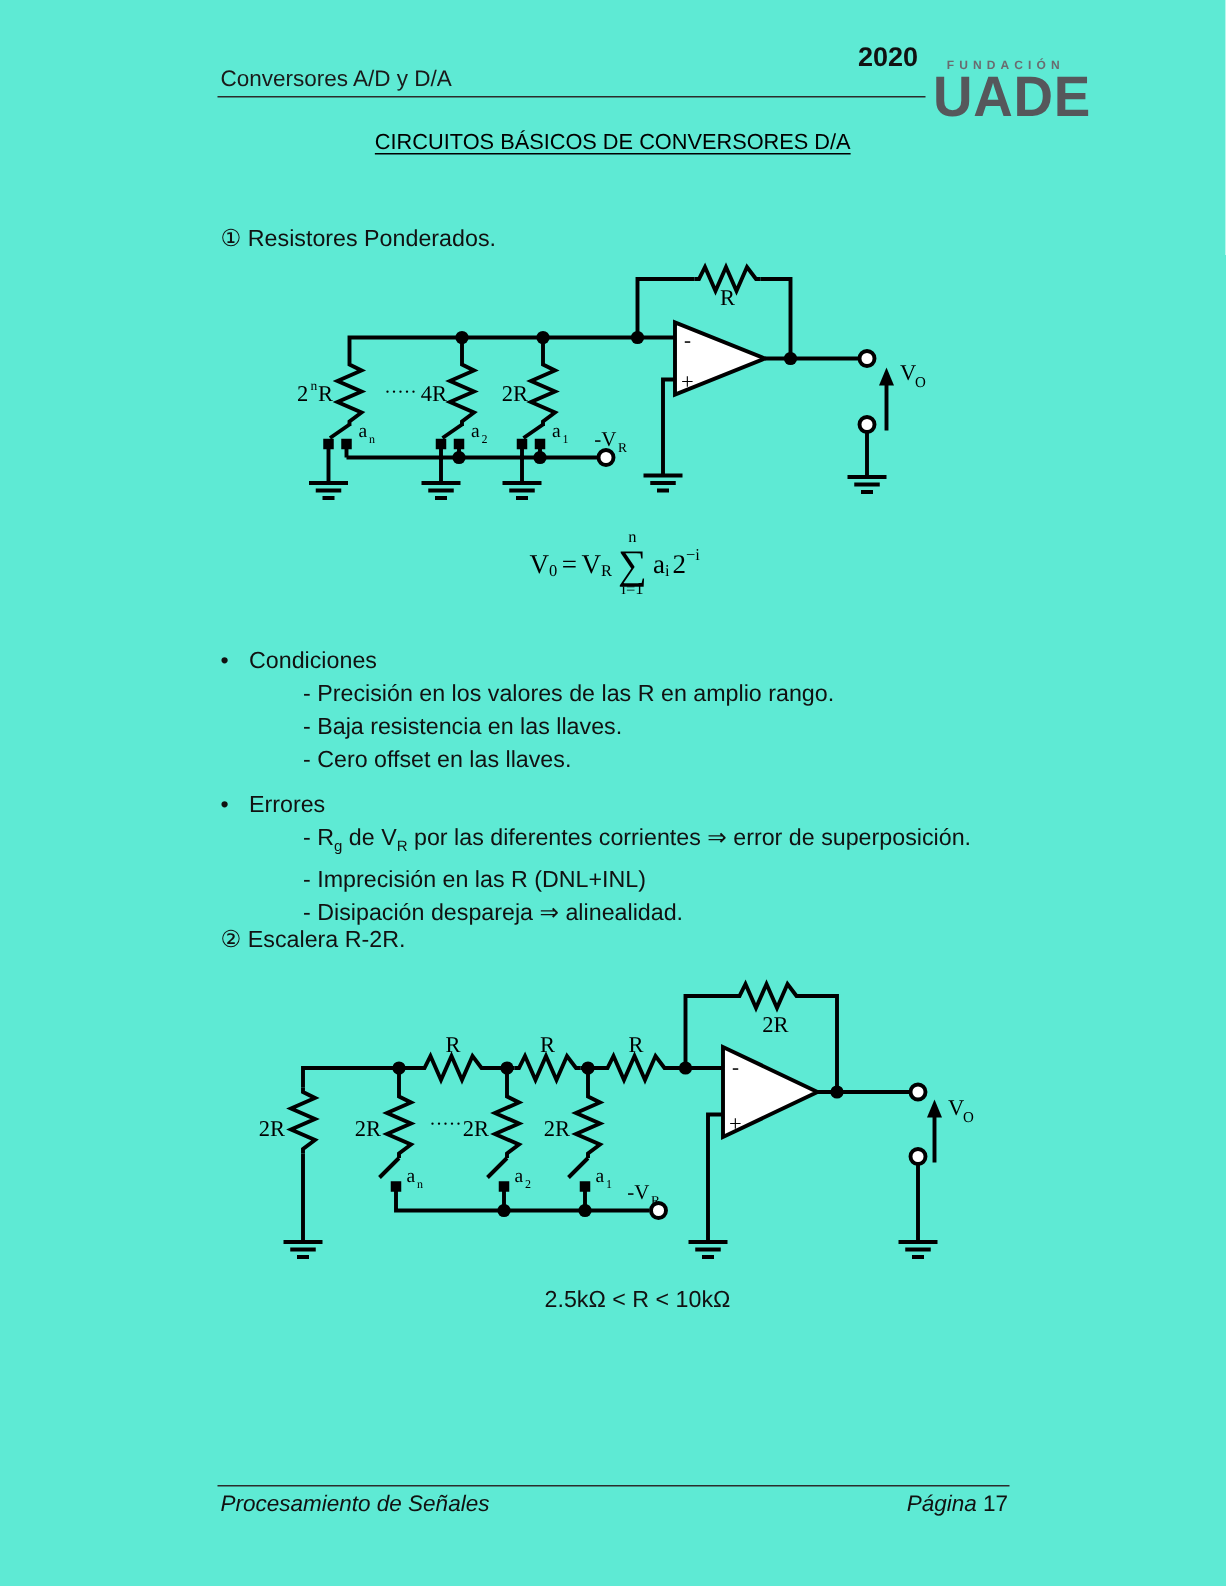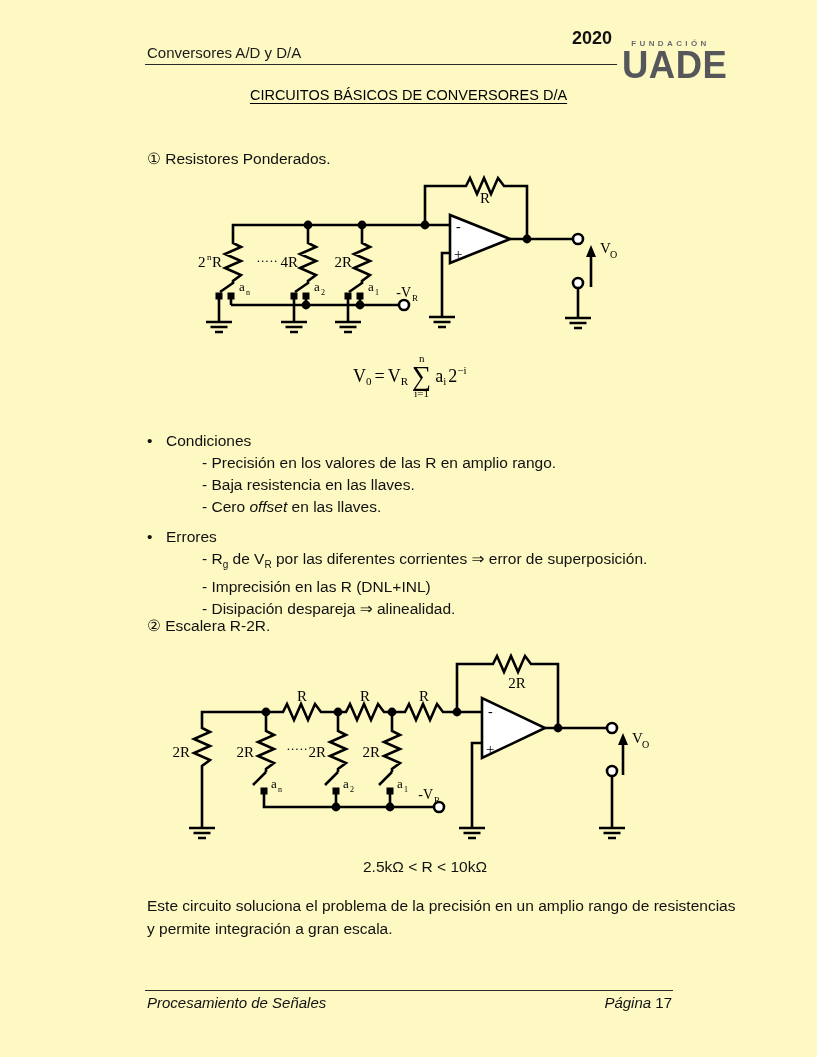--- a/index.html
+++ b/index.html
@@ -1,16 +1,16 @@
 <!DOCTYPE html>
 <html><head>
 <meta charset="utf-8">
 <style>
   html,body{margin:0;padding:0;background:#fff;}
-  .page{position:relative;width:817px;height:1057px;background:#fef9c3;overflow:hidden;
+  .page{position:relative;width:817px;height:1057px;background:#5eead4;overflow:hidden;
         font-family:"Liberation Sans",sans-serif;color:#1a1a1a;}
   .abs{position:absolute;}
   
   .hdr-course{left:147px;top:44px;font-size:15px;}
   .hdr-year{left:500px;top:28px;width:112px;text-align:right;font-size:18px;font-weight:bold;color:#111;}
   .hdr-rule{left:145px;top:64px;width:472px;border-top:1.6px solid #2b2b2b;height:0;}
   .logo{left:622px;top:39px;width:97px;color:#56575b;text-align:center;}
   .logo-top{font-size:8px;font-weight:bold;letter-spacing:3.4px;white-space:nowrap;color:#6a6b6f;}
   .logo-main{font-size:38px;font-weight:bold;line-height:0.92;letter-spacing:0.5px;
              transform:scaleX(0.96);transform-origin:left;}
@@ -20,21 +20,21 @@
   .sec-head{font-size:15.5px;color:#111;}
   .sec1{left:147px;top:120px;margin-top:30px;}
   .sec2{left:147px;top:617px;}
   
   .bullets{font-size:15.5px;line-height:22px;color:#111;}
   .cond{left:147px;top:430px;}
   .errs{left:147px;top:526px;}
   .b-row{display:flex;}
   .b-dot{width:19px;}
   .b-sub{margin-left:55px;}
-  .it{font-style:italic;}
+  .it{}
   sub.small{font-size:10px;}
   
   .formula{left:353px;top:353px;display:flex;align-items:center;
            font-family:"Liberation Serif",serif;font-size:18px;color:#000;}
   .formula .sp{margin:0 3px;}
   .f-sub{font-size:11px;position:relative;top:5px;}
   .f-sup{font-size:11px;position:relative;top:-6px;}
   .sum-col{display:flex;flex-direction:column;align-items:center;margin:0 4px;line-height:1;}
   .sum-top,.sum-bot{font-size:11px;}
   .sum-sym{font-size:27px;line-height:0.9;}
@@ -235,24 +235,20 @@
     <text x="433" y="799" font-size="14" text-anchor="end">-V</text>
     <text x="434" y="803" font-size="9">R</text>
     <text x="488" y="716" font-size="14">-</text>
     <text x="486" y="754" font-size="15">+</text>
     <text x="632" y="743" font-size="15">V</text>
     <text x="642" y="748" font-size="10">O</text>
   </svg>
 
   <div class="abs range">2.5kΩ &lt; R &lt; 10kΩ</div>
 
-  <div class="abs closing">
-    <div>Este circuito soluciona el problema de la precisión en un amplio rango de resistencias</div>
-    <div>y permite integración a gran escala.</div>
-  </div>
 
   <div class="abs ftr-rule"></div>
   <div class="abs ftr-left">Procesamiento de Señales</div>
   <div class="abs ftr-right">
     <span class="lbl">Página</span>
     <span>17</span>
   </div>
 
 </div>
 

